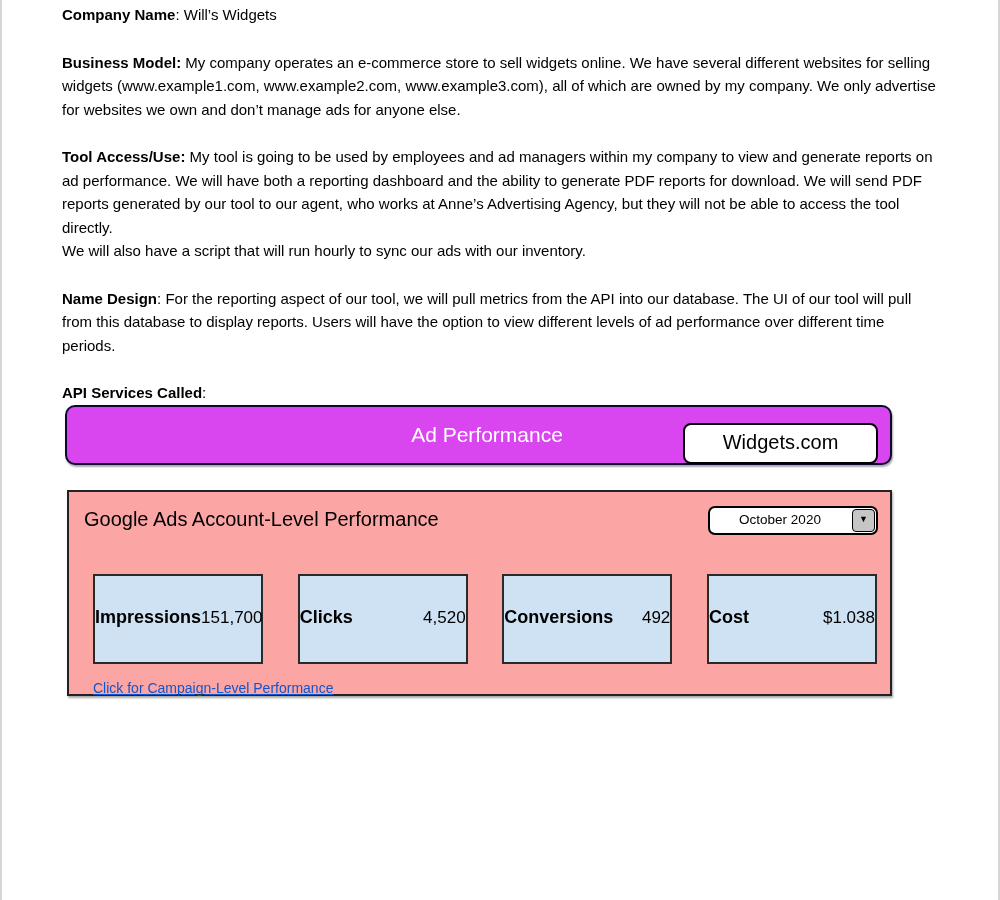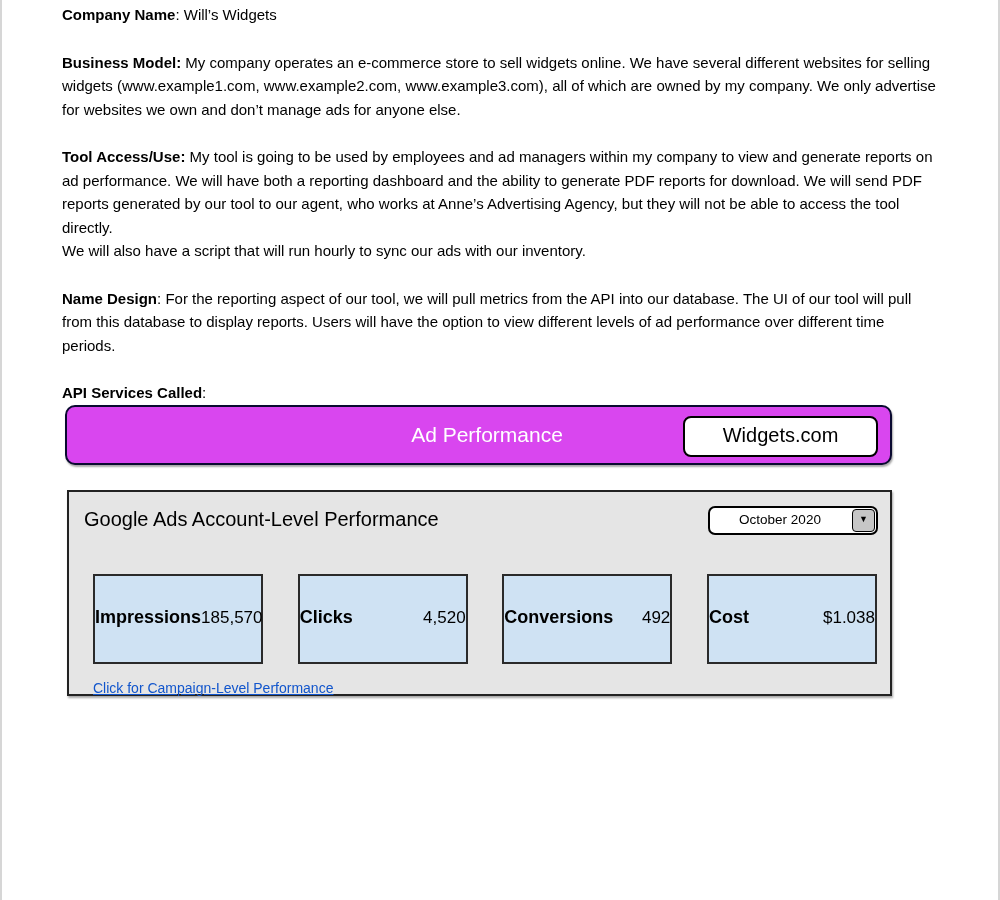--- a/index.html
+++ b/index.html
@@ -39,36 +39,36 @@
     margin: 0 0 25px 3px;
     width: 827px; height: 60px;
     background: #d946ef;
     border: 2px solid #0a0a30;
     border-radius: 10px;
     box-shadow: 1px 2px 2px rgba(0,0,0,0.35);
     display: flex; align-items: center; justify-content: center;
   }
   .adbar-title { color: #ffffff; font-size: 21px; padding-left: 17px; }
   .site-btn {
-    position: absolute; right: 12px; top: 9px;
+    position: absolute; right: 12px; top: 16px;
     width: 195px; height: 41px;
     background: #ffffff;
     border: 2px solid #000000;
     border-radius: 8px;
     font-size: 20px; color: #000;
     display: flex; align-items: center; justify-content: center;
     cursor: pointer;
   }
 
   
   .panel {
     position: relative;
     margin-left: 5px;
     width: 825px; height: 206px;
-    background: #e5e5e5;
+    background: #fca5a5;
     border: 2px solid #222222;
     box-shadow: 1px 2px 2px rgba(0,0,0,0.35);
   }
   .panel-head {
     display: flex; justify-content: space-between; align-items: flex-start;
     padding: 14px 12px 0 15px;
   }
   .panel-title { font-size: 20px; line-height: 26px; }
   .dd {
     position: relative;
@@ -144,21 +144,21 @@
         <div class="dd">
           <div class="dd-value">October 2020</div>
           <div class="dd-btn">
               <span>▼</span>
             </div>
         </div>
       </div>
       <div class="cards">
         <div class="card">
           <div class="card-label">Impressions</div>
-          <div class="card-value">185,570</div>
+          <div class="card-value">151,700</div>
         </div>
         <div class="card">
           <div class="card-label">Clicks</div>
           <div class="card-value">4,520</div>
         </div>
         <div class="card">
           <div class="card-label">Conversions</div>
           <div class="card-value">492</div>
         </div>
         <div class="card">

